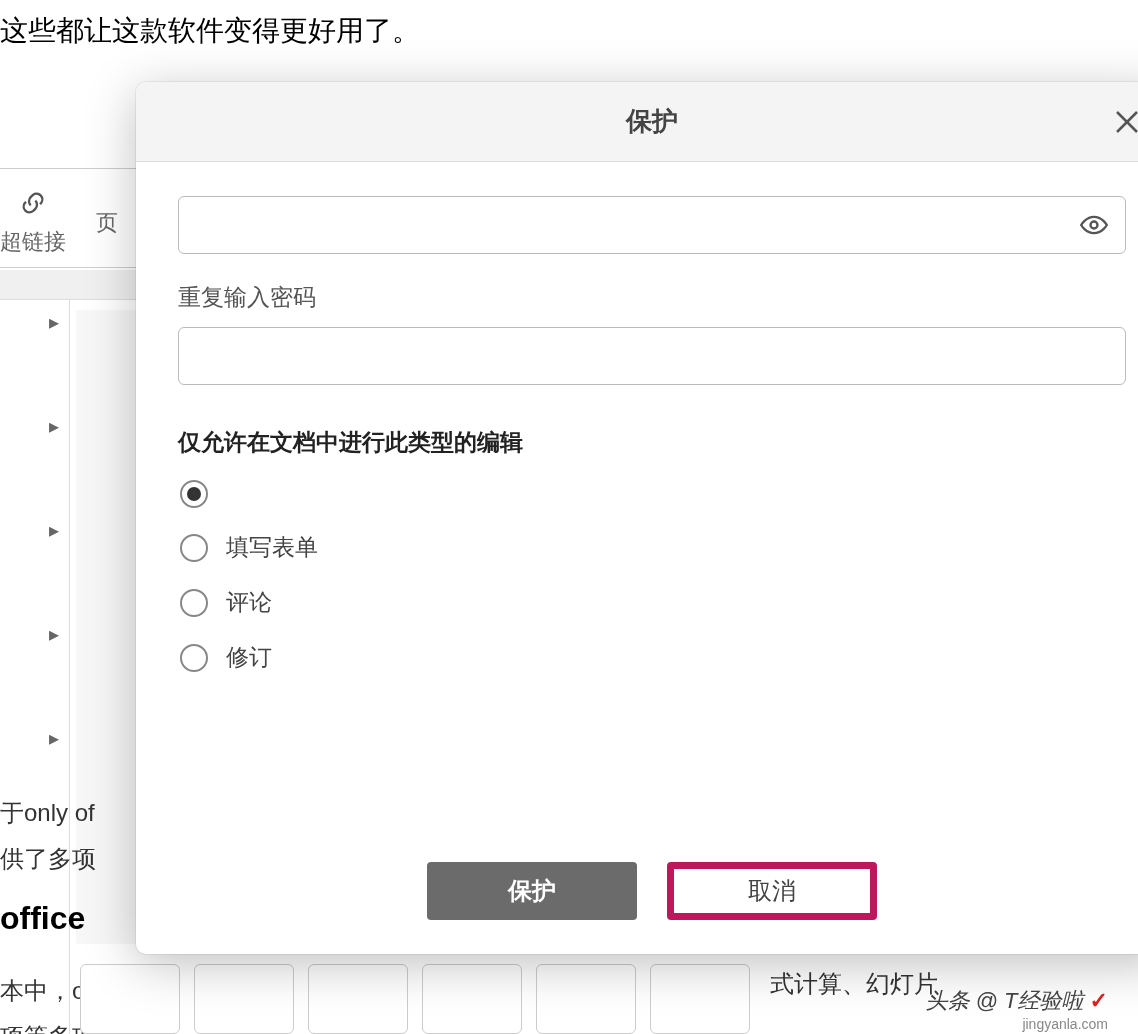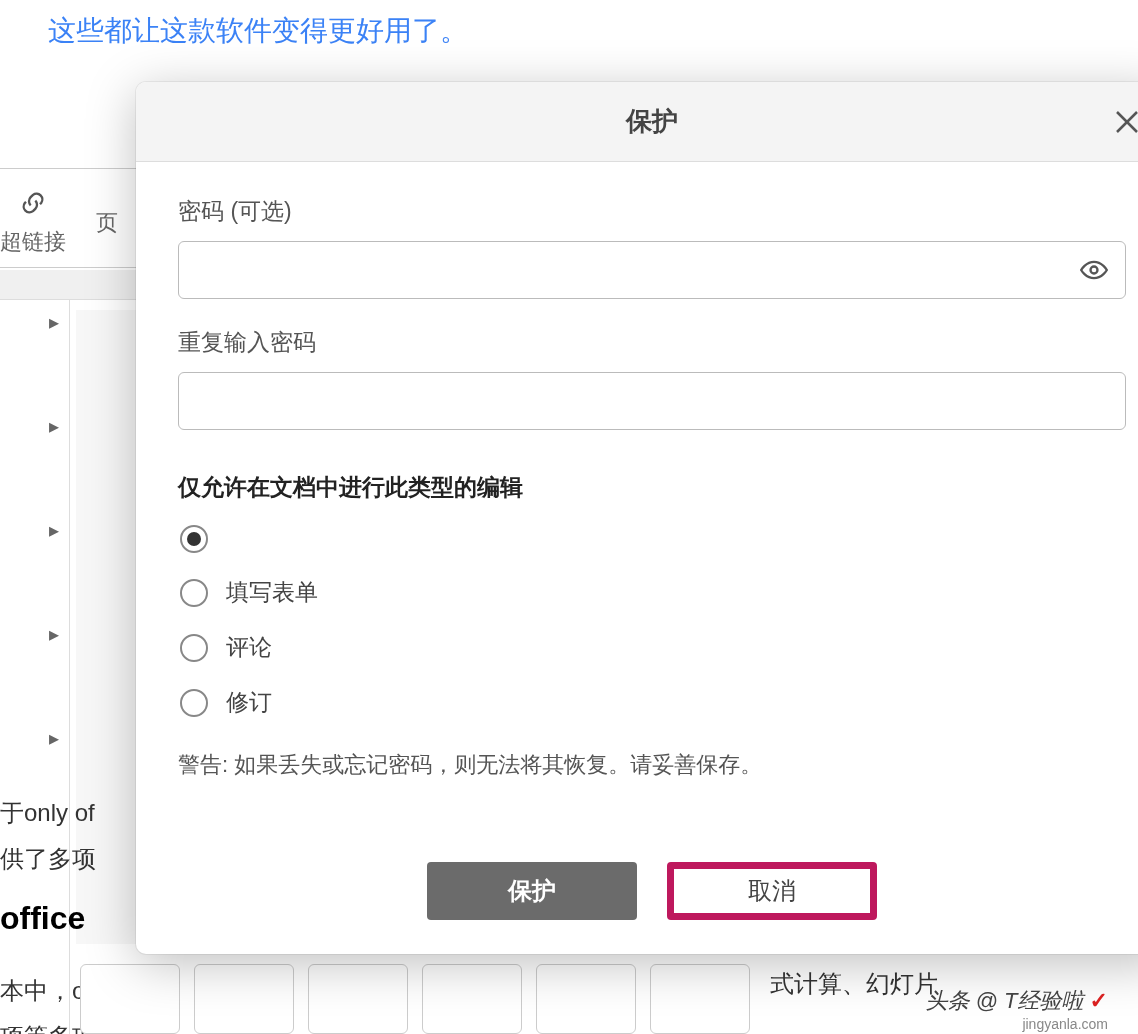--- a/index.html
+++ b/index.html
@@ -10,23 +10,22 @@
       height: 1034px;
       overflow: hidden;
       position: relative;
       color: #444;
     }
     .bg-text-top {
       position: absolute;
       top: 12px;
       left: 0;
       font-size: 28px;
-      color: #3b82f6;
+      color: #000000;
       white-space: nowrap;
-      padding-left: 48px;
     }
     .bg-toolbar {
       position: absolute;
       left: 0;
       top: 168px;
       padding-top:10px;
       border-top:1px solid #ccc;
       border-bottom:1px solid #ccc;
       height: 100px;
       width: 100%;
@@ -233,21 +232,20 @@
       <span>
         <svg viewBox="0 0 24 24">
             <line x1="4" y1="4" x2="20" y2="20"></line>
             <line x1="20" y1="4" x2="4" y2="20"></line>
           </svg>
       </span>
     </div>
   </div>
 
   <div class="dlg-body">
-    <div class="field-label">密码 (可选)</div>
     <div class="input-wrap">
       <input type="password" class="text-input" style="">
       <div class="eye">
         <span>
           <svg viewBox="0 0 24 24">
               <path d="M1 12s4-7 11-7 11 7 11 7-4 7-11 7S1 12 1 12z"></path>
               <circle cx="12" cy="12" r="3"></circle>
             </svg>
         </span>
       </div>
@@ -273,20 +271,19 @@
       <div class="radio-item">
         <span class="radio-circle"></span>
         <span class="radio-label">评论</span>
       </div>
       <div class="radio-item">
         <span class="radio-circle"></span>
         <span class="radio-label">修订</span>
       </div>
     </div>
 
-    <div class="warning">警告: 如果丢失或忘记密码，则无法将其恢复。请妥善保存。</div>
   </div>
 
   <div class="dlg-footer">
     <div class="btn btn-primary">保护</div>
     <div class="btn btn-secondary">取消</div>
   </div>
 </div>
 
 </body></html>

